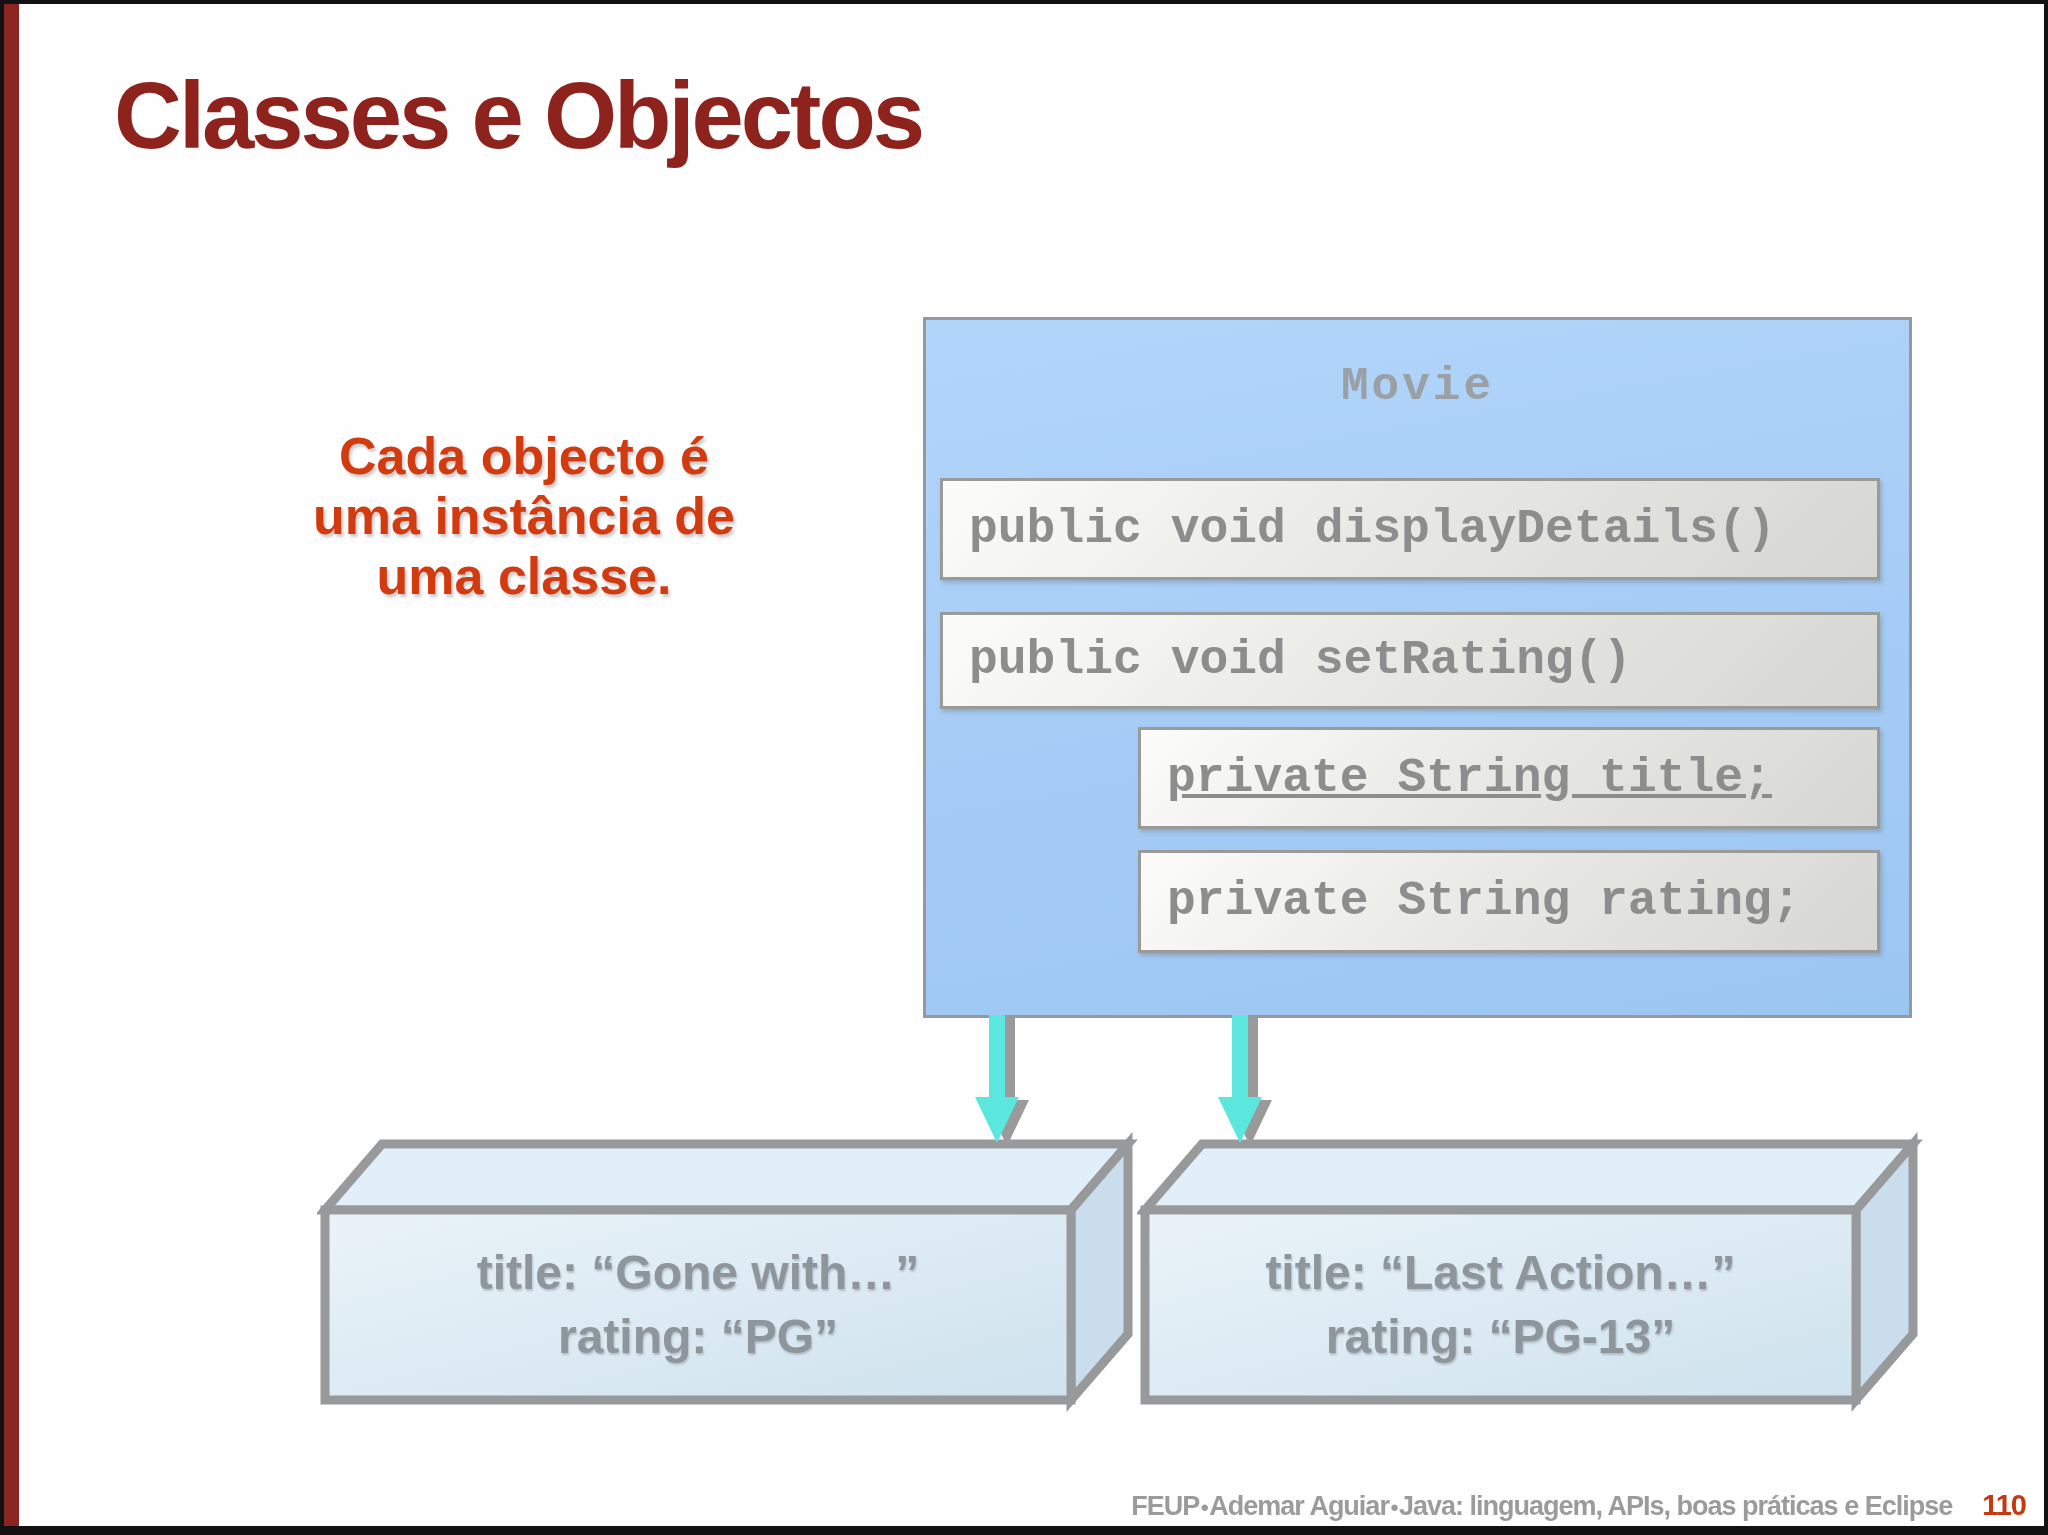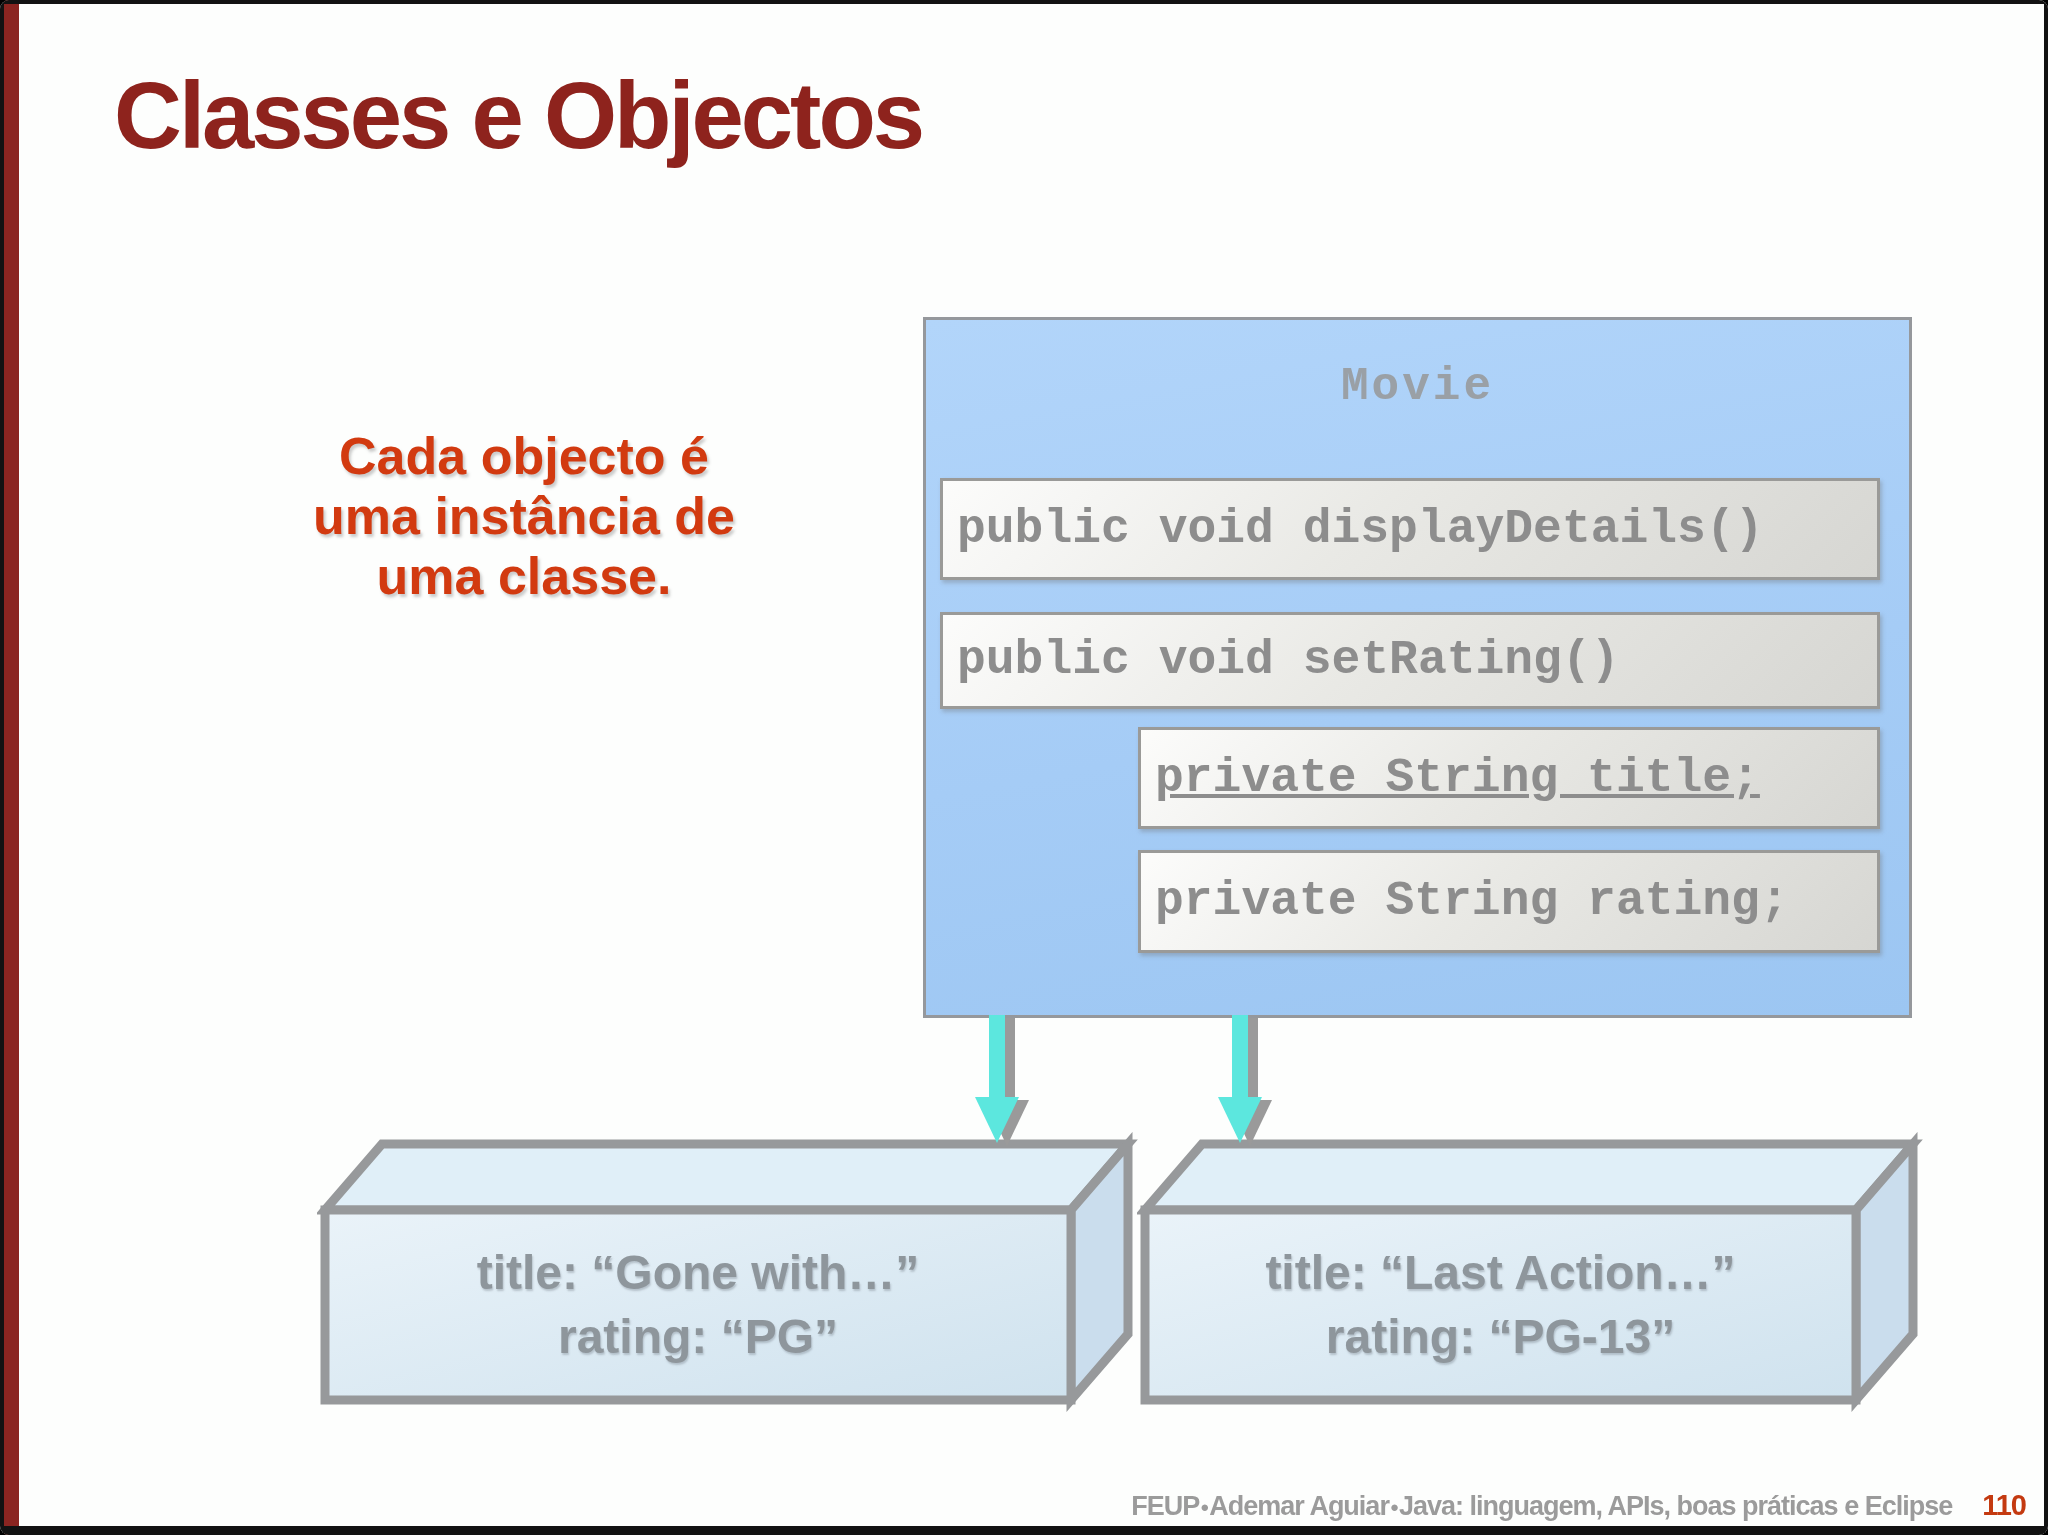--- a/index.html
+++ b/index.html
@@ -1,17 +1,17 @@
 <!DOCTYPE html>
 <html><head>
 <meta charset="utf-8">
 <style>
   html,body{margin:0;padding:0;background:#000;}
   .slide{position:relative;width:2048px;height:1535px;background:#fdfefd;overflow:hidden;
-         font-family:"Liberation Sans",sans-serif;border-radius:9px;}
+         font-family:"Liberation Sans",sans-serif;}
   .frame{position:absolute;left:0;top:0;right:0;bottom:0;border:4px solid #121212;
          border-bottom-width:9px;pointer-events:none;z-index:60;}
   .red-bar{position:absolute;left:4px;top:0;width:15px;height:100%;background:#8b2521;z-index:55;}
 
   .title{position:absolute;left:114px;top:62px;margin:0;
          font:bold 94px/1.15 "Liberation Sans",sans-serif;color:#8e231d;letter-spacing:-3px;}
 
   .note{position:absolute;left:274px;top:426px;width:500px;text-align:center;
         font:bold 52px/60px "Liberation Sans",sans-serif;color:#d23a10;
         text-shadow:2px 3px 3px rgba(140,140,140,.45);}
@@ -20,21 +20,21 @@
          background:linear-gradient(170deg,#b2d5fa 0%,#a5ccf6 55%,#9cc6f2 100%);
          border:3px solid #95989c;}
   .cname{position:absolute;top:32px;left:0;width:100%;text-align:center;
          font:bold 46px/1 "Liberation Mono","DejaVu Sans Mono",monospace;
          color:#9aa0a6;letter-spacing:3px;margin-top:12px;}
   .codebox{position:absolute;box-sizing:border-box;border:3px solid #9a9a98;
          background:linear-gradient(135deg,#fcfcfb 0%,#ececе8 45%,#d7d7d3 100%);
          background:linear-gradient(135deg,#fcfcfb 0%,#ececе8 45%,#d7d7d3 100%);
          background:linear-gradient(135deg,#fcfcfb 0%,#e9e9e5 45%,#d6d6d2 100%);
          font-family:"Liberation Mono","DejaVu Sans Mono",monospace;font-weight:bold;
-         font-size:48px;color:#8d8d8d;padding-left:14px;white-space:nowrap;
+         font-size:48px;color:#8d8d8d;padding-left:26px;white-space:nowrap;
          box-shadow:2px 3px 4px rgba(110,110,110,.35);}
   .mb1{left:14px;top:158px;width:940px;height:102px;line-height:96px;}
   .mb2{left:14px;top:284px;width:940px;height:97px;line-height:91px;margin-top:8px;}
   .ab1{left:212px;top:407px;width:742px;height:102px;line-height:96px;text-decoration:underline;}
   .ab2{left:212px;top:530px;width:742px;height:103px;line-height:97px;}
 
   .arrow{position:absolute;width:70px;height:136px;z-index:5;}
   #arrow1{left:962px;top:1015px;}
   #arrow2{left:1205px;top:1015px;}
 

